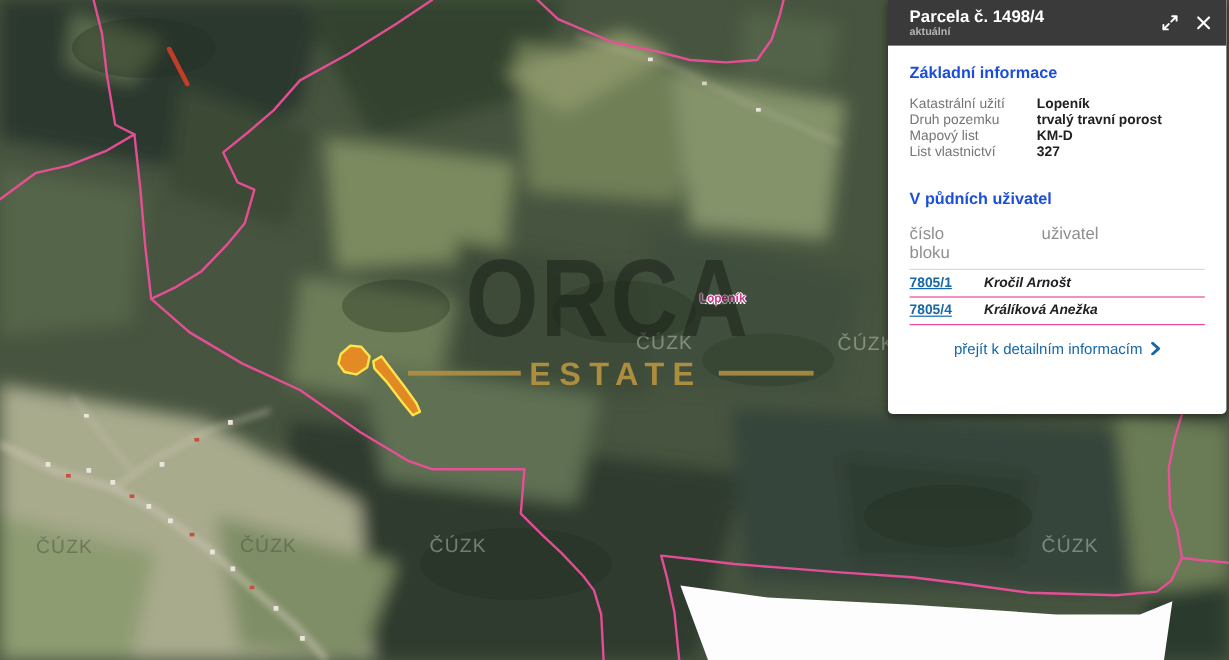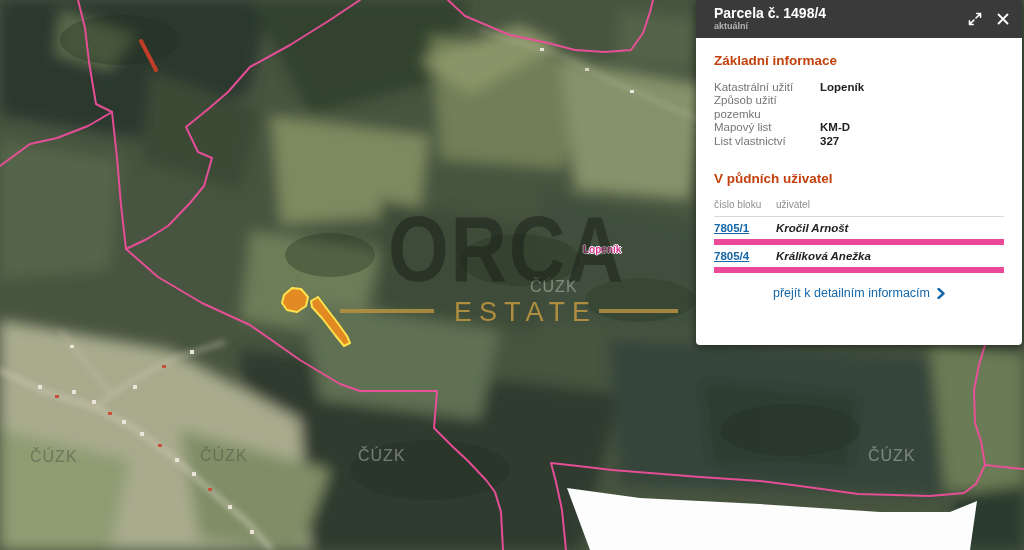--- a/index.html
+++ b/index.html
@@ -13,51 +13,51 @@
   .place-label{color:#d6368f;font-size:10px;
      text-shadow:-1px 0 0 #fff,1px 0 0 #fff,0 -1px 0 #fff,0 1px 0 #fff;}
   .cuzk{position:absolute;font-size:16px;letter-spacing:1px;color:rgba(225,225,212,.42);
         pointer-events:none;}
   .cuzk.dark{color:rgba(80,88,70,.55);}
 
   
   .wm-orca{position:absolute;left:388px;top:203px;font-size:92px;font-weight:bold;
      color:rgba(20,28,20,.48);letter-spacing:2px;transform:scaleX(.85);
      transform-origin:left top;pointer-events:none;line-height:1;}
-  .wm-estate{position:absolute;left:441px;top:299px;font-size:27px;font-weight:normal;
-     letter-spacing:7px;color:rgba(182,146,63,.92);pointer-events:none;line-height:1;margin-left:13px;}
+  .wm-estate{position:absolute;left:441px;top:299px;font-size:27px;font-weight:bold;
+     letter-spacing:7px;color:rgba(182,146,63,.92);pointer-events:none;line-height:1;}
   .wm-bar{position:absolute;top:309px;height:4px;background:rgba(182,146,63,.85);
      pointer-events:none;}
   .wm-bar.left{left:340px;width:94px;}
   .wm-bar.right{left:599px;width:79px;}
 
   
-  .panel{position:absolute;top:0;right:2px;width:326px;height:345px;background:#fff;
+  .panel{position:absolute;top:0;right:2px;width:282px;height:345px;background:#fff;
      border-radius:0 0 4px 4px;box-shadow:0 2px 8px rgba(0,0,0,.5);z-index:10;
      overflow:hidden;}
   .panel-header{background:#3a3a3a;height:38px;display:flex;align-items:center;
      padding:0 12px 0 18px;}
   .ph-titles{flex:1;}
   .ph-title{color:#fff;font-size:14px;font-weight:bold;line-height:15px;}
   .ph-sub{color:#b3b3b3;font-size:9px;line-height:11px;font-weight:bold;}
   .ph-icons{display:flex;align-items:center;gap:14px;}
   .icon-btn{width:14px;height:14px;cursor:pointer;display:block;}
 
   .panel-body{padding:15px 18px 0 18px;}
-  .sec-h{font-size:13.5px;font-weight:bold;color:#c2410c;margin:0 0 13px 0;}
+  .sec-h{font-size:13.5px;font-weight:bold;color:#1d4ed8;margin:0 0 13px 0;}
   .field-row{display:flex;font-size:11.5px;line-height:13.4px;}
   .flabel{width:106px;color:#757575;flex:none;}
   .fvalue{color:#212121;font-weight:bold;}
   .funit{color:#8b8b8b;font-weight:normal;margin-left:3px;}
   .blocks{margin-top:23px;}
-  .thead{display:flex;font-size:10px;color:#8f8f8f;padding-bottom:6px;
-     border-bottom:1px solid #d8d8d8;}
+  .thead{display:flex;font-size:14px;color:#8f8f8f;padding-bottom:6px;
+     border-bottom:1px solid #d8d8d8;gap:48px;}
   .tc1{width:62px;flex:none;}
   .trow{display:flex;align-items:center;height:22px;font-size:11.5px;
-     border-bottom:6px solid #ec4899;}
+     border-bottom:1px solid #ec4899;}
   .block-link{color:#1567a8;font-weight:bold;text-decoration:underline;cursor:pointer;}
   .tuser{color:#212121;font-weight:bold;font-style:italic;}
   .footer-link{margin-top:13px;text-align:center;color:#1567a8;font-size:12.5px;
      cursor:pointer;display:flex;align-items:center;justify-content:center;gap:7px;}
 </style>
 </head>
 <body>
 
 <div class="map">
   <svg width="1024" height="550" viewBox="0 0 1024 550">
@@ -198,22 +198,22 @@
 
   <div class="panel-body">
     <h3 class="sec-h">Základní informace</h3>
 
     <div>
       <div class="field-row">
         <span class="flabel">Katastrální užití</span>
         <span class="fvalue">Lopeník</span>
       </div>
       <div class="field-row">
-        <span class="flabel">Způsob užití pozemku</span>
-        <span class="fvalue"></span>
+        <span class="flabel">Druh pozemku</span>
+        <span class="fvalue">trvalý travní porost</span>
       </div>
       <div class="field-row">
         <span class="flabel">Mapový list</span>
         <span class="fvalue">KM-D</span>
       </div>
       <div class="field-row">
         <span class="flabel">List vlastnictví</span>
         <span class="fvalue">327</span>
       </div>
     </div>

